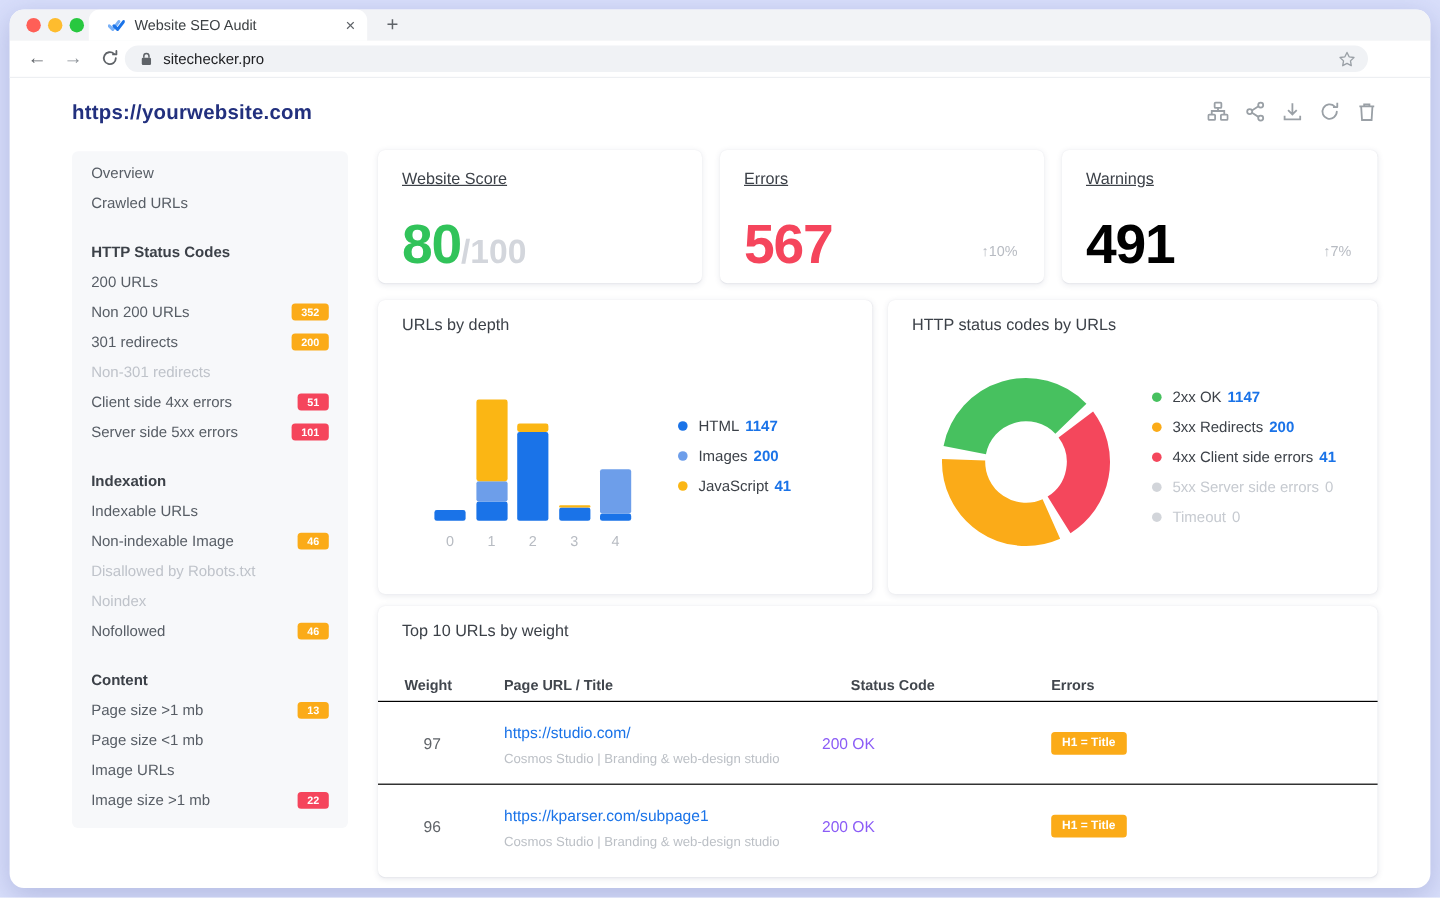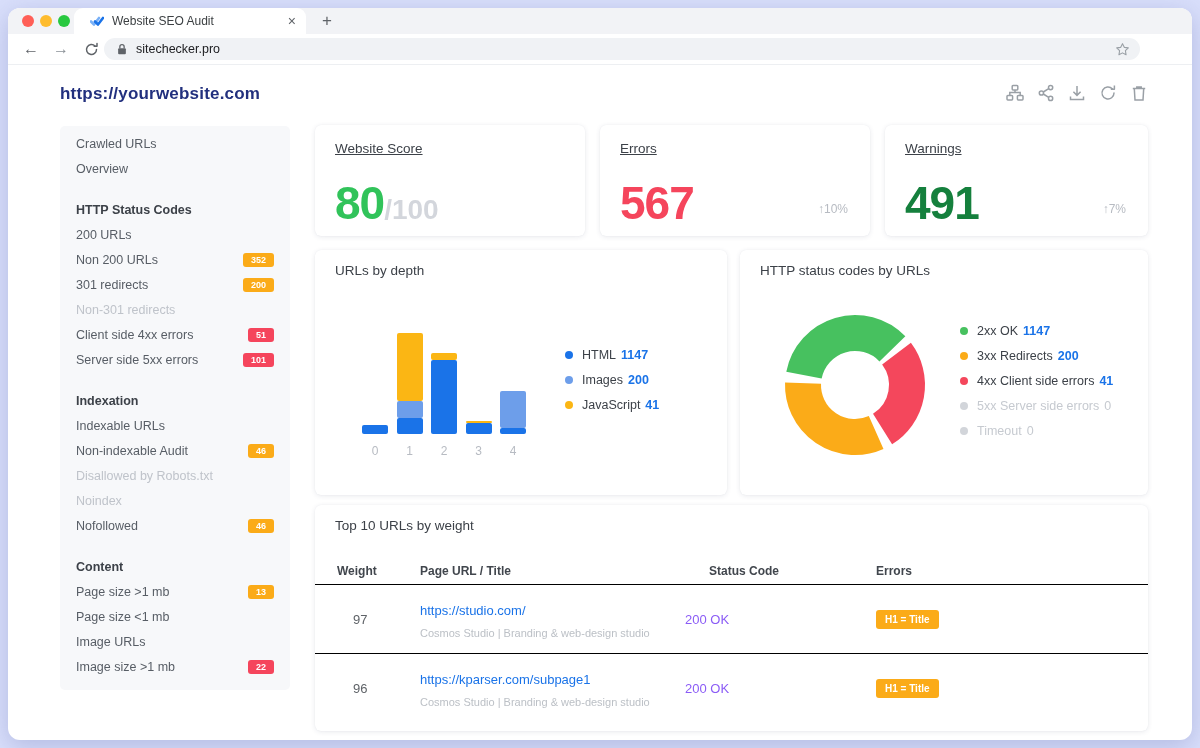--- a/index.html
+++ b/index.html
@@ -58,21 +58,21 @@
   
   .card{position:absolute;background:#fff;border-radius:6px;box-shadow:0 1px 5px rgba(40,50,90,.10),0 0 1px rgba(40,50,90,.08);}
   .card-title{position:absolute;left:20px;top:13px;font-size:13.5px;font-weight:500;color:#3c4148;}
   #stat-1{left:307px;top:117px;width:270px;height:111px;}
   #stat-2{left:592px;top:117px;width:270px;height:111px;}
   #stat-3{left:877px;top:117px;width:263px;height:111px;}
   .stat-label{position:absolute;left:20px;top:16px;font-size:13.5px;font-weight:500;color:#3c4148;text-decoration:underline;}
   .stat-value{position:absolute;left:20px;top:42px;font-size:46px;font-weight:700;letter-spacing:-1px;line-height:72px;}
   .stat-value .suffix{font-size:28px;color:#d3d6dc;font-weight:700;letter-spacing:0;}
   .stat-delta{position:absolute;right:22px;bottom:20px;font-size:12px;color:#b7bbc2;}
-  .green{color:#31c35a}.red-t{color:#f5455c}.orange-t{color:#15803d}
+  .green{color:#31c35a}.red-t{color:#f5455c}.orange-t{color:#000000}
   
   #chart-bar{left:307px;top:242px;width:412px;height:245px;}
   #bar-plot{position:absolute;left:30px;top:92px;width:210px;height:110px;}
   .bar-col{position:absolute;bottom:18px;width:26px;height:101px;}
   .seg{position:absolute;left:0;width:100%;border-radius:2px;}
   .bar-x{position:absolute;bottom:-6px;width:26px;text-align:center;font-size:12px;color:#b7bbc2;}
   .legend{position:absolute;}
   #bar-legend{left:250px;top:92px;}
   #donut-legend{left:220px;top:68px;}
   .legend-row{height:25px;display:flex;align-items:center;cursor:pointer;}
@@ -161,24 +161,24 @@
     </svg>
     <svg class="hicon" viewBox="0 0 18 18" fill="none" stroke="#9aa0a6" stroke-width="1.5">
       <path d="M2.8 4.6h12.4M6.8 4.6V3h4.4v1.6"></path>
       <path d="M4.3 4.6l.7 11.4h8l.7-11.4"></path>
     </svg>
   </div>
 
   <div id="sidebar">
       <div class="side-group">
         <div class="side-item">
+          <span class="side-label">Overview</span>
+        </div>
+        <div class="side-item">
           <span class="side-label">Crawled URLs</span>
-        </div>
-        <div class="side-item">
-          <span class="side-label">Overview</span>
         </div>
       </div>
       <div class="side-group">
         <div class="side-title">HTTP Status Codes</div>
         <div class="side-item">
           <span class="side-label">200 URLs</span>
         </div>
         <div class="side-item">
           <span class="side-label">Non 200 URLs</span>
           <span class="badge yellow">352</span>
@@ -198,21 +198,21 @@
           <span class="side-label">Server side 5xx errors</span>
           <span class="badge red">101</span>
         </div>
       </div>
       <div class="side-group">
         <div class="side-title">Indexation</div>
         <div class="side-item">
           <span class="side-label">Indexable URLs</span>
         </div>
         <div class="side-item">
-          <span class="side-label">Non-indexable Audit</span>
+          <span class="side-label">Non-indexable Image</span>
           <span class="badge yellow">46</span>
         </div>
         <div class="side-item disabled">
           <span class="side-label">Disallowed by Robots.txt</span>
         </div>
         <div class="side-item disabled">
           <span class="side-label">Noindex</span>
         </div>
         <div class="side-item">
           <span class="side-label">Nofollowed</span>

